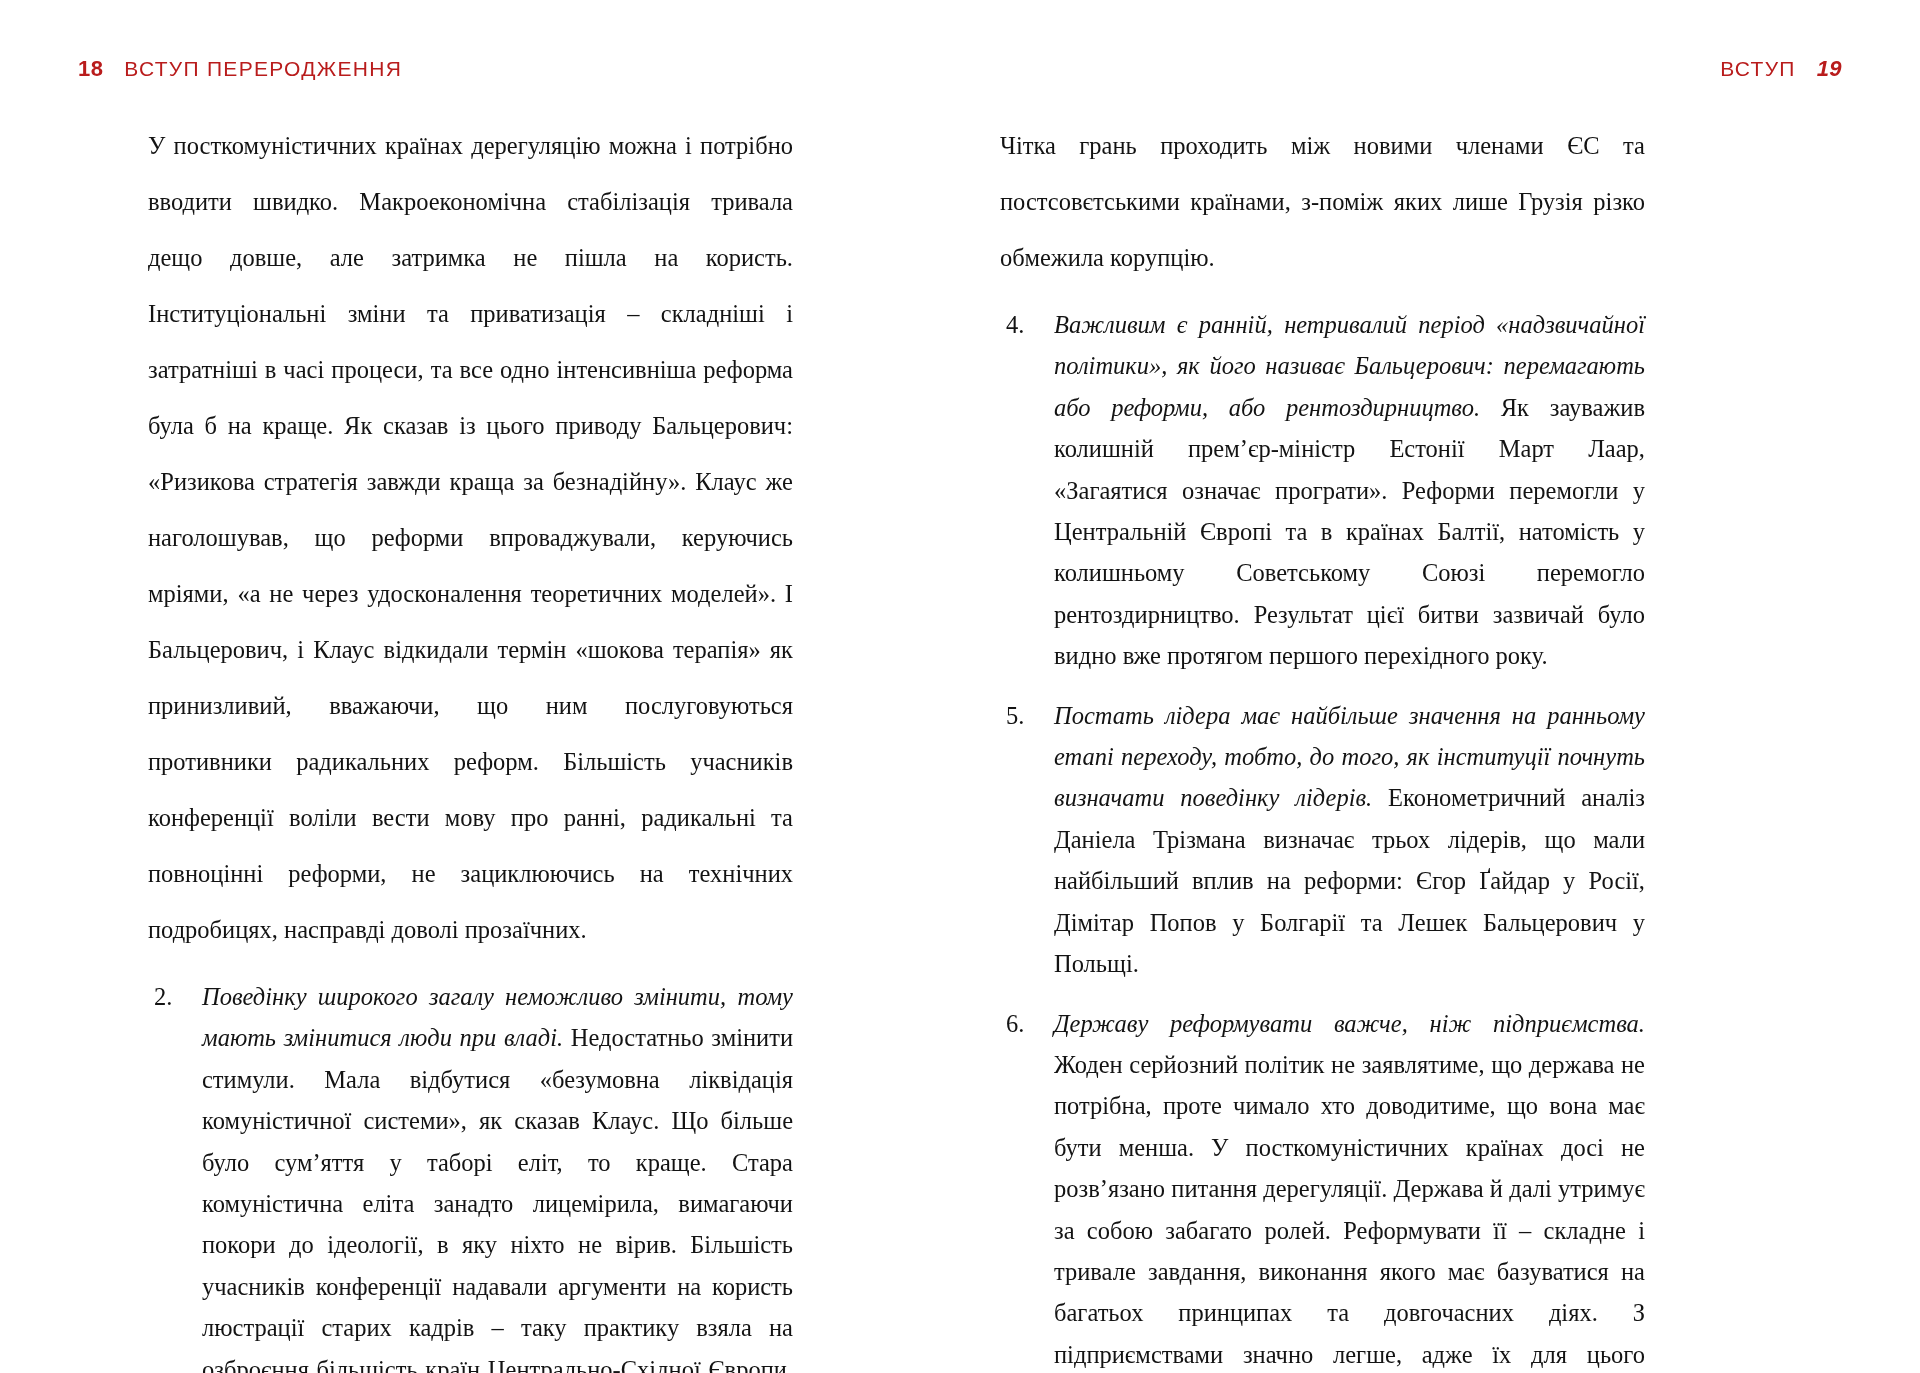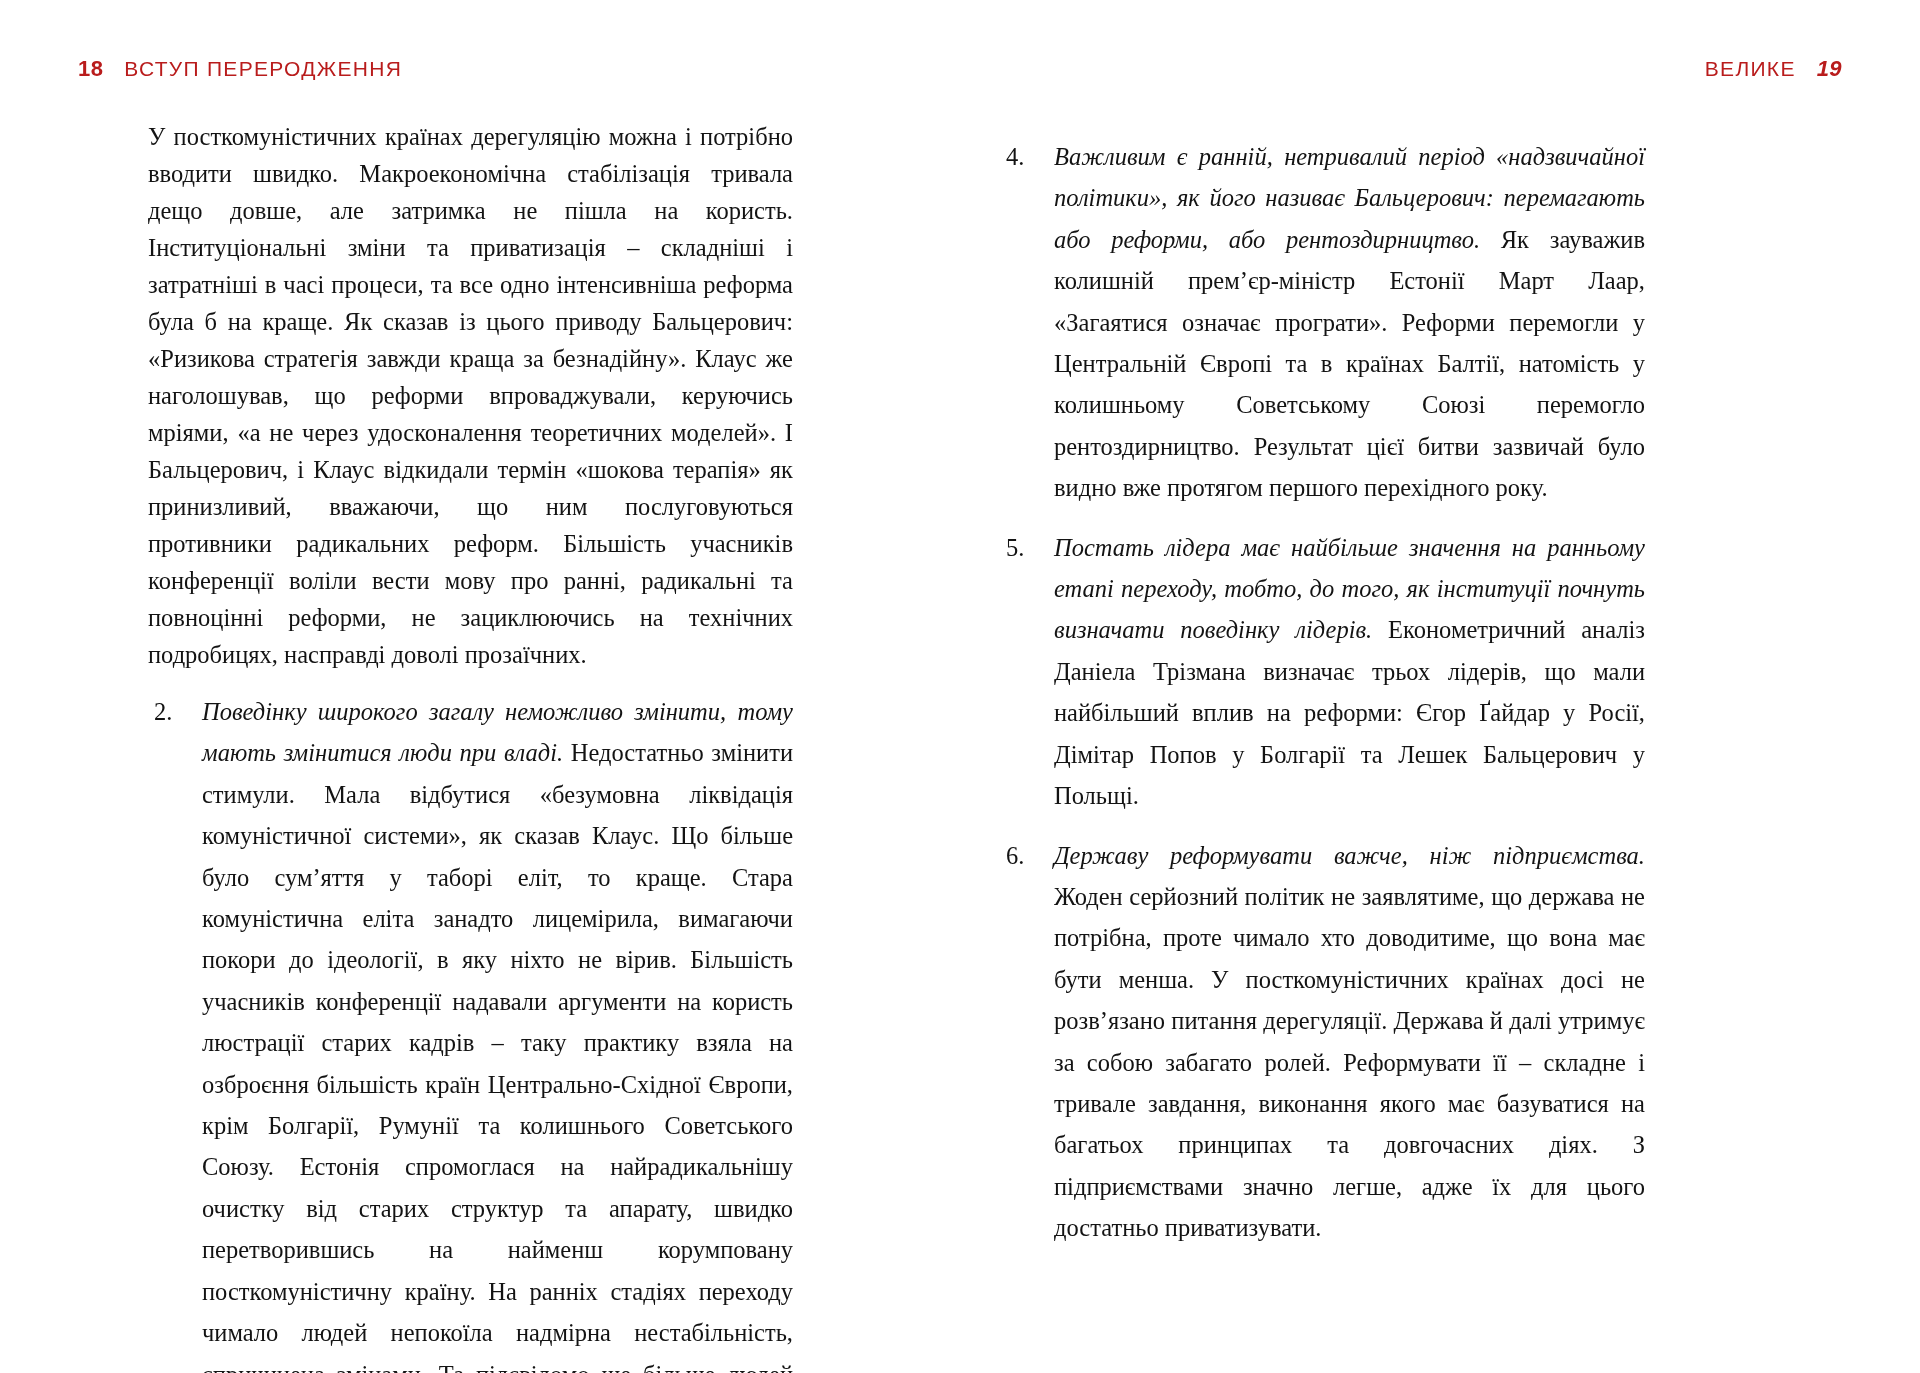--- a/index.html
+++ b/index.html
@@ -62,21 +62,21 @@
   .col {
     width: 645px;
     box-sizing: border-box;
   }
   .col.left  { margin-left: 148px; }
   .col.right { margin-left: 207px; }
 
   p.body {
     margin: 0;
     font-size: 24.5px;
-    line-height: 37px;
+    line-height: 56px;
     text-align: justify;
     text-justify: inter-word;
     hyphens: manual;
     -webkit-hyphens: manual;
   }
 
   
   .item {
     position: relative;
     margin-top: 18px;
@@ -106,39 +106,40 @@
 <body>
 
 <div class="page">
 
   <div class="running-head left">
     <span class="folio">18</span>
     <span class="head-title">ВСТУП ПЕРЕРОДЖЕННЯ</span>
   </div>
 
   <div class="running-head right">
-    <span class="head-title">ВЕЛИКЕ</span>
+    <span class="head-title">ВСТУП</span>
     <span class="folio">19</span>
   </div>
 
   <div class="columns">
 
     <div class="col left">
 
       <p class="body">У посткомуністичних країнах дерегуляцію можна і потрібно вводити швидко. Макроекономічна стабілізація тривала дещо довше, але затримка не пішла на користь. Інституціональні зміни та приватизація – складніші і затратніші в часі процеси, та все одно інтенсивніша реформа була б на краще. Як сказав із цього приводу Бальцерович: «Ризикова стратегія завжди краща за безнадійну». Клаус же наголошував, що реформи впроваджували, керуючись мріями, «а не через удосконалення теоретичних моделей». І Бальцерович, і Клаус відкидали термін «шокова терапія» як принизливий, вважаючи, що ним послуговуються противники радикальних реформ. Більшість учасників конференції воліли вести мову про ранні, радикальні та повноцінні реформи, не зациклюючись на технічних подробицях, насправді доволі прозаїчних.</p>
 
       <div class="item">
         <span class="num">2.</span>
         <span class="lead">Поведінку широкого загалу неможливо змінити, тому мають змінитися люди при владі.</span><span class="rest"> Недостатньо змінити стимули. Мала відбутися «безумовна ліквідація комуністичної системи», як сказав Клаус. Що більше було сум’яття у таборі еліт, то краще. Стара комуністична еліта занадто лицемірила, вимагаючи покори до ідеології, в яку ніхто не вірив. Більшість учасників конференції надавали аргументи на користь люстрації старих кадрів – таку практику взяла на озброєння більшість країн Центрально-Східної Європи, крім Болгарії, Румунії та колишнього Советського Союзу. Естонія спромоглася на найрадикальнішу очистку від старих структур та апарату, швидко перетворившись на найменш корумповану посткомуністичну країну. На ранніх стадіях переходу чимало людей непокоїла надмірна нестабільність, спричинена змінами. Та підсвідомо ще більше людей турбувала неможливість здолати комуністичну еліту. Тому згодом реформатори ще дужче радикалізувалися.</span>
       </div>
 
     </div>
 
     <div class="col right">
 
+      <p class="body">Чітка грань проходить між новими членами ЄС та постсовєтськими країнами, з-поміж яких лише Грузія різко обмежила корупцію.</p>
 
       <div class="item">
         <span class="num">4.</span>
         <span class="lead">Важливим є ранній, нетривалий період «надзвичайної політики», як його називає Бальцерович: перемагають або реформи, або рентоздирництво.</span><span class="rest"> Як зауважив колишній прем’єр-міністр Естонії Март Лаар, «Загаятися означає програти». Реформи перемогли у Центральній Європі та в країнах Балтії, натомість у колишньому Советському Союзі перемогло рентоздирництво. Результат цієї битви зазвичай було видно вже протягом першого перехідного року.</span>
       </div>
 
       <div class="item">
         <span class="num">5.</span>
         <span class="lead">Постать лідера має найбільше значення на ранньому етапі переходу, тобто, до того, як інституції почнуть визначати поведінку лідерів.</span><span class="rest"> Економетричний аналіз Даніела Трізмана визначає трьох лідерів, що мали найбільший вплив на реформи: Єгор Ґайдар у Росії, Дімітар Попов у Болгарії та Лешек Бальцерович у Польщі.</span>
       </div>

